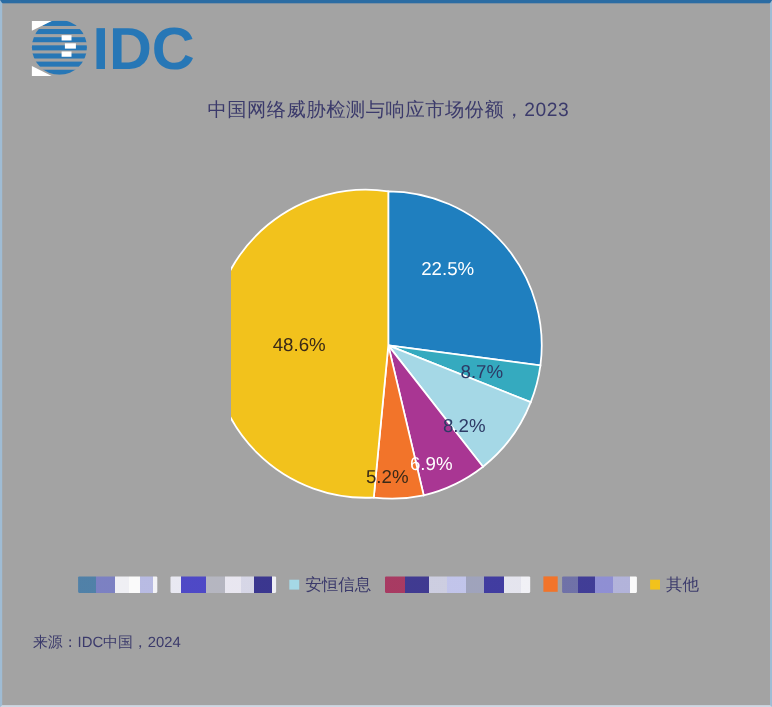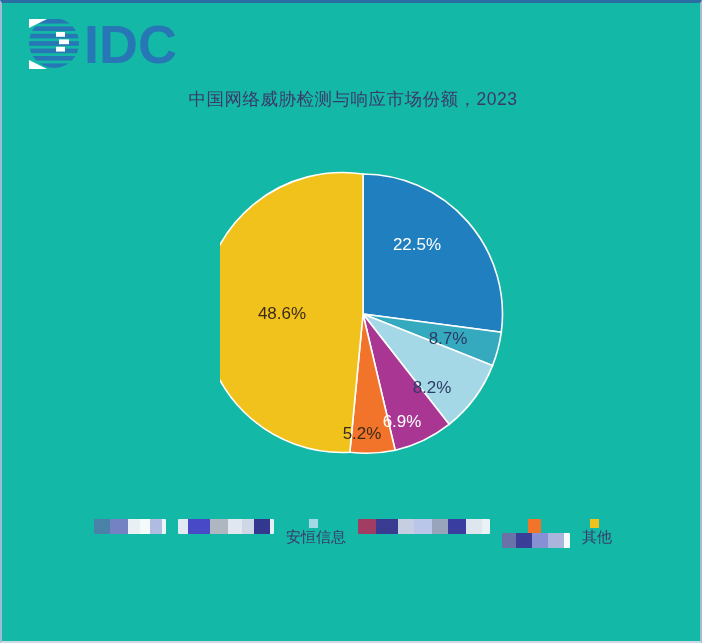--- a/index.html
+++ b/index.html
@@ -7,21 +7,21 @@
     padding: 0;
     background: #ffffff;
   }
   body {
     font-family: "Liberation Sans", "DejaVu Sans", sans-serif;
   }
   #page {
     position: relative;
     width: 702px;
     height: 643px;
-    background: #14b8a6;
+    background: #a3a3a3;
     overflow: hidden;
     box-sizing: border-box;
     border-top: 3px solid #2b6ca3;
     border-left: 2px solid #9fbcd4;
     border-right: 2px solid #9fbcd4;
     border-bottom: 2px solid #cfd8e3;
   }
 
   
   #logo {
@@ -44,21 +44,21 @@
     text-align: center;
     font-size: 17.5px;
     color: #3b3a6b;
     letter-spacing: 0.5px;
     font-family: "Liberation Sans", "DejaVu Sans", sans-serif;
   }
 
   
   #pie-wrap {
     position: absolute;
-    left: 218px;
+    left: 208px;
     top: 168px;
     width: 286px;
     height: 286px;
     text-align: right;
   }
   #pie-svg { display: block; }
 
   .slice-label {
     font-family: "Liberation Sans", "DejaVu Sans", sans-serif;
     font-size: 17px;
@@ -74,21 +74,20 @@
     height: 40px;
     display: flex;
     align-items: center;
     justify-content: center;
   }
   .legend-item {
     display: flex;
     align-items: center;
     margin: 0 6px;
     height: 24px;
-    flex-direction: column;
   }
   .legend-swatch {
     width: 9px;
     height: 9px;
     margin-right: 6px;
     flex: 0 0 auto;
   }
   .legend-label {
     font-size: 15px;
     color: #3b3a6b;
@@ -260,15 +259,16 @@
     </div>
 
     <div class="legend-item">
       <span class="legend-swatch" style="background:#f2c21c"></span>
       <span class="legend-label">其他</span>
     </div>
 
   </div>
 
   <div id="footer">
+    <div class="footer-line">来源：IDC中国，2024</div>
   </div>
 
 </div>
 
 </body></html>

